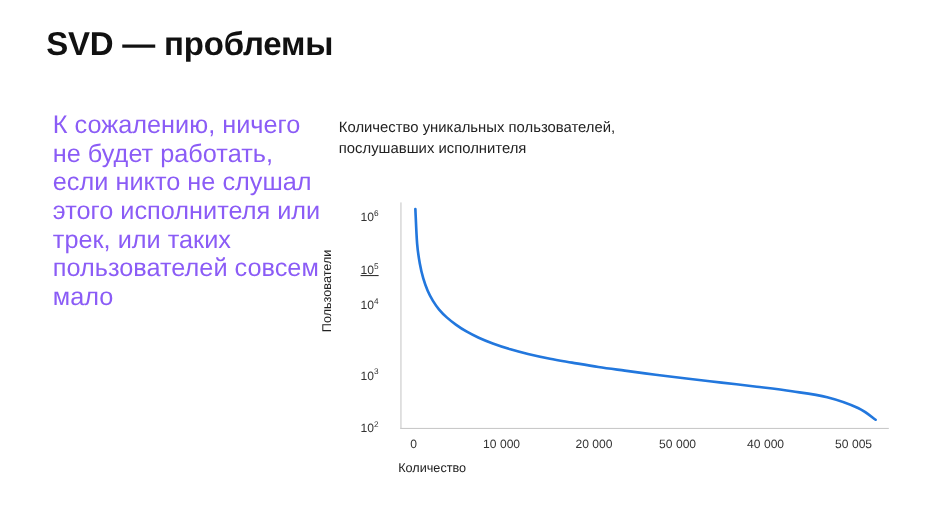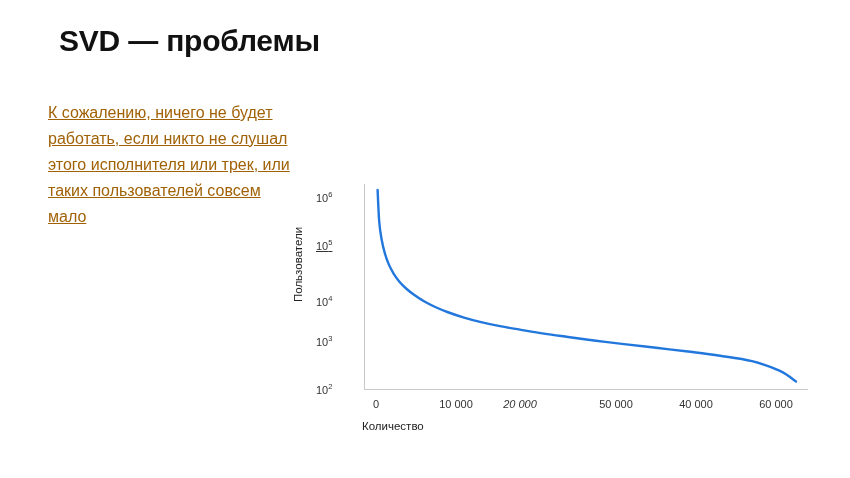--- a/index.html
+++ b/index.html
@@ -12,39 +12,38 @@
     height: 478px;
     position: relative;
     overflow: hidden;
     font-family: "Liberation Sans", sans-serif;
     color: #000000;
   }
 
   
   #slide-title {
     position: absolute;
-    left: 59px;
+    left: 42px;
     top: 24px;
     font-size: 30px;
     font-weight: bold;
     letter-spacing: -0.2px;
     color: #111111;
     white-space: nowrap;
   }
 
   
   #body-text {
     position: absolute;
     left: 48px;
     top: 100px;
     width: 252px;
-    font-size: 16px;
+    font-size: 23px;
     line-height: 26px;
-    color: #a16207;
-    text-decoration: underline;
+    color: #8b5cf6;
   }
 
   
   #chart-block {
     position: absolute;
     left: 308px;
     top: 106px;
     width: 520px;
     height: 340px;
   }
@@ -89,21 +88,21 @@
     top: 0px;
     width: 444px;
     height: 206px;
     overflow: visible;
   }
 
   .ytick {
     position: absolute;
     right: 0;
     width: 40px;
-    text-align: left;
+    text-align: center;
     font-size: 11px;
     color: #333333;
     transform: translateY(-50%);
     white-space: nowrap;
   }
   .ytick sup {
     font-size: 7.5px;
     vertical-align: super;
     line-height: 0;
   }
@@ -153,43 +152,44 @@
 </style>
 </head>
 <body>
 
 <div id="slide-title">SVD — проблемы</div>
 
 <div id="body-text">К сожалению, ничего не будет работать, если никто не слушал этого исполнителя или трек, или таких пользователей совсем мало</div>
 
 <div id="chart-block">
 
+  <div id="chart-title">Количество уникальных пользователей, послушавших исполнителя</div>
 
   <div id="ylabel">Пользователи</div>
 
   <div id="ytick-wrap">
       <div class="ytick" style="top: 206px;">10<sup>2</sup></div>
       <div class="ytick" style="top: 158.104px;">10<sup>3</sup></div>
-      <div class="ytick" style="top: 118px;">10<sup>4</sup></div>
+      <div class="ytick" style="top: 94px;">10<sup>4</sup></div>
       <div class="ytick" style="top: 62.3135px; text-decoration: underline;">10<sup>5</sup></div>
       <div class="ytick" style="top: 14.418px;">10<sup>6</sup></div>
     </div>
 
   <div id="plot-area">
     <div id="axis-left"></div>
     <div id="axis-bottom"></div>
     <svg id="curve-svg" viewBox="0 0 444 206" preserveAspectRatio="none">
       <path id="curve-path" fill="none" stroke="#2277dd" stroke-width="2.4" stroke-linecap="round" stroke-linejoin="round" vector-effect="non-scaling-stroke" d="M 13.60 5.98 C 13.87 11.23, 14.53 29.26, 15.20 37.48 C 15.87 45.70, 16.67 50.04, 17.60 55.31 C 18.53 60.59, 19.60 64.97, 20.80 69.15 C 22.00 73.32, 23.33 76.96, 24.80 80.36 C 26.27 83.76, 27.87 86.71, 29.60 89.55 C 31.33 92.39, 33.07 94.88, 35.20 97.41 C 37.33 99.95, 39.87 102.48, 42.40 104.75 C 44.93 107.03, 47.47 108.96, 50.40 111.06 C 53.33 113.16, 56.53 115.34, 60.00 117.33 C 63.47 119.33, 67.20 121.21, 71.20 123.03 C 75.20 124.85, 79.20 126.49, 84.00 128.25 C 88.80 130.01, 94.67 131.99, 100.00 133.59 C 105.33 135.18, 110.00 136.40, 116.00 137.83 C 122.00 139.27, 129.33 140.88, 136.00 142.18 C 142.67 143.48, 148.67 144.40, 156.00 145.65 C 163.33 146.90, 172.00 148.45, 180.00 149.67 C 188.00 150.89, 195.33 151.80, 204.00 152.97 C 212.67 154.14, 222.67 155.51, 232.00 156.70 C 241.33 157.88, 250.00 158.88, 260.00 160.07 C 270.00 161.25, 281.33 162.57, 292.00 163.81 C 302.67 165.06, 313.33 166.24, 324.00 167.55 C 334.67 168.87, 345.33 170.10, 356.00 171.71 C 366.67 173.31, 378.00 174.63, 388.00 177.16 C 398.00 179.70, 408.67 183.54, 416.00 186.94 C 423.33 190.34, 429.33 195.80, 432.00 197.57"></path>
     </svg>
   </div>
 
   <div id="xtick-wrap">
       <div class="xtick" style="left: 12px;">0</div>
       <div class="xtick" style="left: 92px;">10 000</div>
-      <div class="xtick" style="left: 156px; font-style: italic;">20 000</div>
+      <div class="xtick" style="left: 176px;">20 000</div>
       <div class="xtick" style="left: 252px;">50 000</div>
       <div class="xtick" style="left: 332px; text-align: center;">40 000</div>
-      <div class="xtick" style="left: 412px;">60 000</div>
+      <div class="xtick" style="left: 412px;">50 005</div>
     </div>
 
   <div id="xlabel">Количество</div>
 
 </div>
 
 </body></html>

